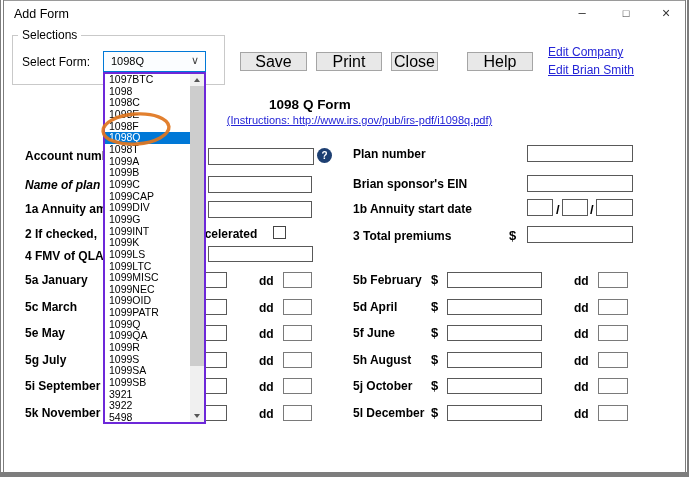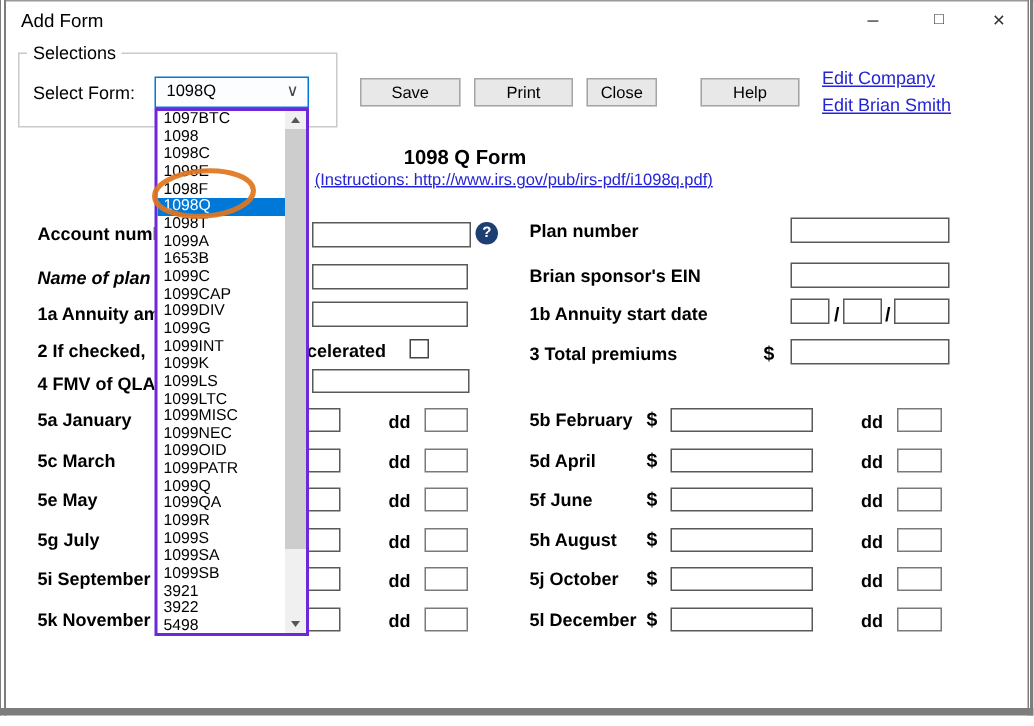--- a/index.html
+++ b/index.html
@@ -46,31 +46,31 @@
   .sb-btn { position:absolute; left:0; width:14px; height:12px; display:flex; align-items:center; justify-content:center; }
   .sb-btn.up { top:0; } .sb-btn.down { bottom:0; }
   .tri-up   { width:0; height:0; border-left:3.5px solid transparent; border-right:3.5px solid transparent; border-bottom:4px solid #555; }
   .tri-down { width:0; height:0; border-left:3.5px solid transparent; border-right:3.5px solid transparent; border-top:4px solid #555; }
   .sb-thumb { position:absolute; left:0; top:12px; width:14px; height:280px; background:#cdcdcd; }
 
   .annot { position:absolute; left:91px; top:104px; z-index:11; pointer-events:none; }
 
   
   .btn { position:absolute; top:52px; height:19px; background:#e8e8e8; border:1px solid #a5a5a5;
-         font-family:"Liberation Sans",sans-serif; font-size:11px; padding:0; cursor:default; }
+         font-family:"Liberation Sans",sans-serif; font-size:16px; padding:0; cursor:default; }
   .btn.save  { left:240px; width:67px; }
   .btn.print { left:316px; width:66px; }
   .btn.close { left:391px; width:47px; }
   .btn.help  { left:467px; width:66px; }
   .link { position:absolute; font-size:12px; color:var(--link); text-decoration:underline; cursor:pointer; white-space:nowrap; }
 
   
   .form-title { position:absolute; left:230px; top:97px; width:160px; text-align:center;
                 font-size:13.5px; font-weight:bold; }
-  .instructions { position:absolute; left:205px; top:114px; width:275px; text-align:center;
+  .instructions { position:absolute; left:222px; top:114px; width:275px; text-align:center;
                   font-size:11px; color:var(--link); text-decoration:underline; cursor:pointer; white-space:nowrap; }
 
   
   .flabel { position:absolute; font-size:12px; font-weight:bold; white-space:nowrap; }
   .tfield { position:absolute; height:17px; border:1px solid #595959; background:#fff;
             font:11px "Liberation Sans",sans-serif; padding:0 3px; outline:none; }
   .helpicon { position:absolute; left:317px; top:148px; width:15px; height:15px; border-radius:50%;
               background:var(--helpbg); color:#fff; font-size:10px; font-weight:bold;
               text-align:center; line-height:15px; cursor:pointer; }
   .checkbox { position:absolute; left:273px; top:226px; width:13px; height:13px;
@@ -248,21 +248,21 @@
 <div class="dropdown">
   <div class="dd-items" id="dd-items">
       <div class="dd-item">1097BTC</div>
       <div class="dd-item">1098</div>
       <div class="dd-item">1098C</div>
       <div class="dd-item">1098E</div>
       <div class="dd-item">1098F</div>
       <div class="dd-item sel">1098Q</div>
       <div class="dd-item">1098T</div>
       <div class="dd-item">1099A</div>
-      <div class="dd-item">1653B</div>
+      <div class="dd-item">1099B</div>
       <div class="dd-item">1099C</div>
       <div class="dd-item">1099CAP</div>
       <div class="dd-item">1099DIV</div>
       <div class="dd-item">1099G</div>
       <div class="dd-item">1099INT</div>
       <div class="dd-item">1099K</div>
       <div class="dd-item">1099LS</div>
       <div class="dd-item">1099LTC</div>
       <div class="dd-item">1099MISC</div>
       <div class="dd-item">1099NEC</div>

